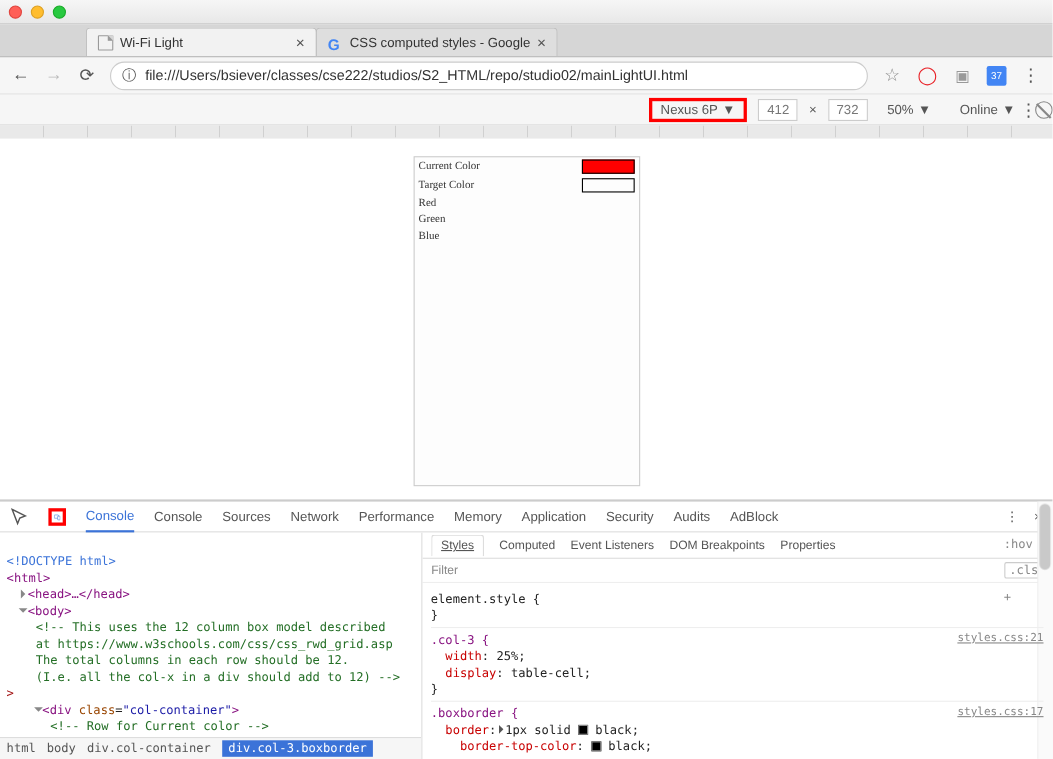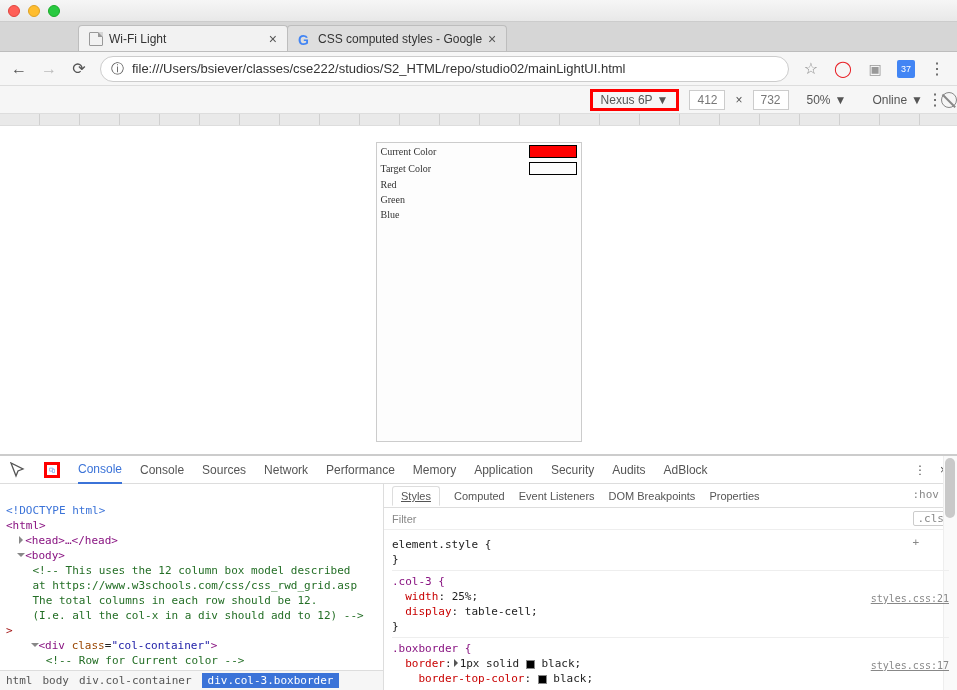--- a/index.html
+++ b/index.html
@@ -81,21 +81,21 @@
   .breadcrumb { height:20px; border-top:1px solid #ddd; display:flex; align-items:center; font-family:Menlo,Consolas,monospace; font-size:11px; padding:0 6px; gap:10px; color:#555; position:absolute; bottom:0; left:0; right:0; background:#f6f6f6; }
   .breadcrumb .sel { background:#3b73d8; color:#fff; padding:1px 6px; }
   
   .dt-rightpane { flex:1; display:flex; flex-direction:column; overflow:hidden; }
   .styles-tabs { height:24px; border-bottom:1px solid #ddd; display:flex; align-items:center; gap:14px; padding:0 8px; font-size:11px; color:#555; }
   .styles-tabs .stab.active { background:#fff; border:1px solid #ddd; border-bottom:1px solid #fff; padding:3px 8px; margin-bottom:-1px; border-radius:3px 3px 0 0;text-decoration:underline; }
   .filterbar { height:22px; border-bottom:1px solid #eee; display:flex; align-items:center; padding:0 8px; font-size:11px; color:#888; }
   .filterbar .right { margin-left:auto; display:flex; gap:10px; font-family:Menlo,monospace;flex-direction:column; }
   .cssrules { flex:1; overflow:auto; font-family:Menlo,Consolas,monospace; font-size:11px; line-height:15px; padding:4px 8px; }
   .rule { border-bottom:1px solid #eee; padding:3px 0; position:relative; }
-  .rule .src { position:absolute; right:0; top:20px; color:#888; text-decoration:underline; font-size:10px; }
+  .rule .src { position:absolute; right:0; top:2px; color:#888; text-decoration:underline; font-size:10px; }
   .sel2 { color:#881280; }
   .prop { color:#c80000; }
   .kw { color:#222; }
   .sw { display:inline-block; width:9px; height:9px; border:1px solid #888; background:#000; vertical-align:middle; }
   .cls-toggle { border:1px solid #ccc; padding:0 4px; border-radius:2px; }
   
   .scrollv { position:absolute; right:0; top:0; bottom:0; width:14px; background:#fafafa; border-left:1px solid #eee; }
   .scrollthumb { position:absolute; right:2px; top:2px; width:10px; height:60px; background:#c9c9c9; border-radius:5px; }
 </style>
 </head>

